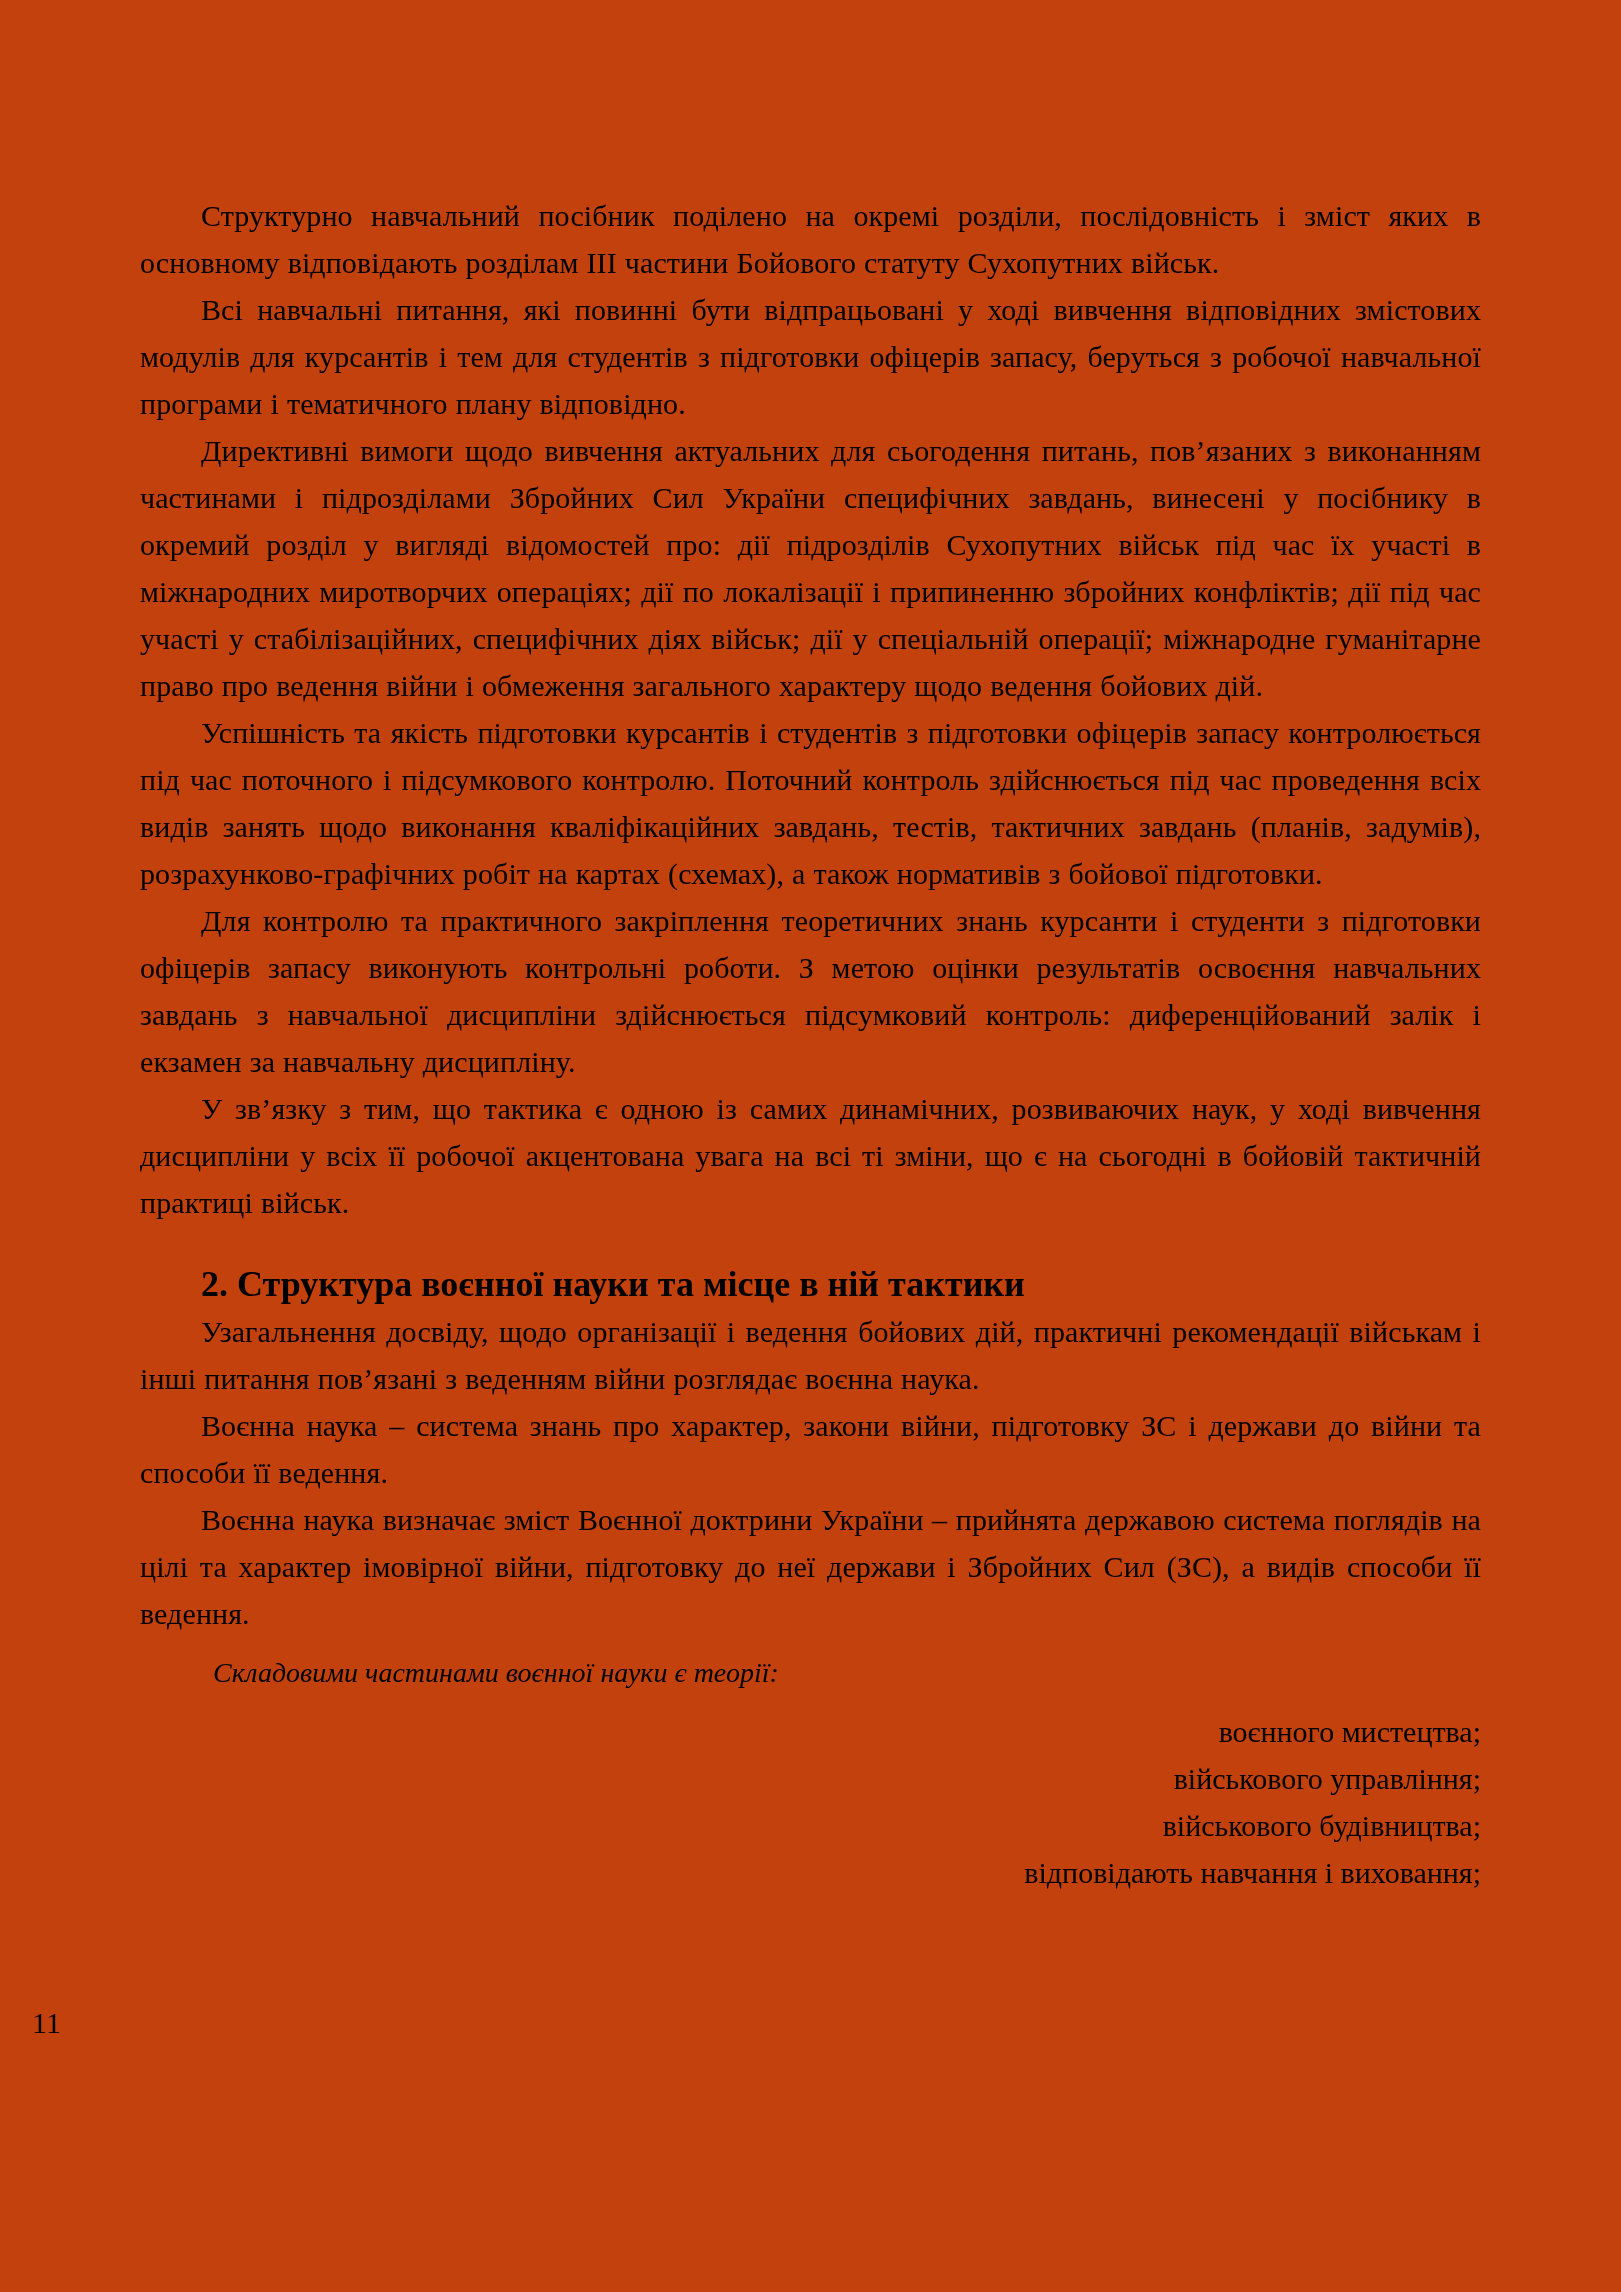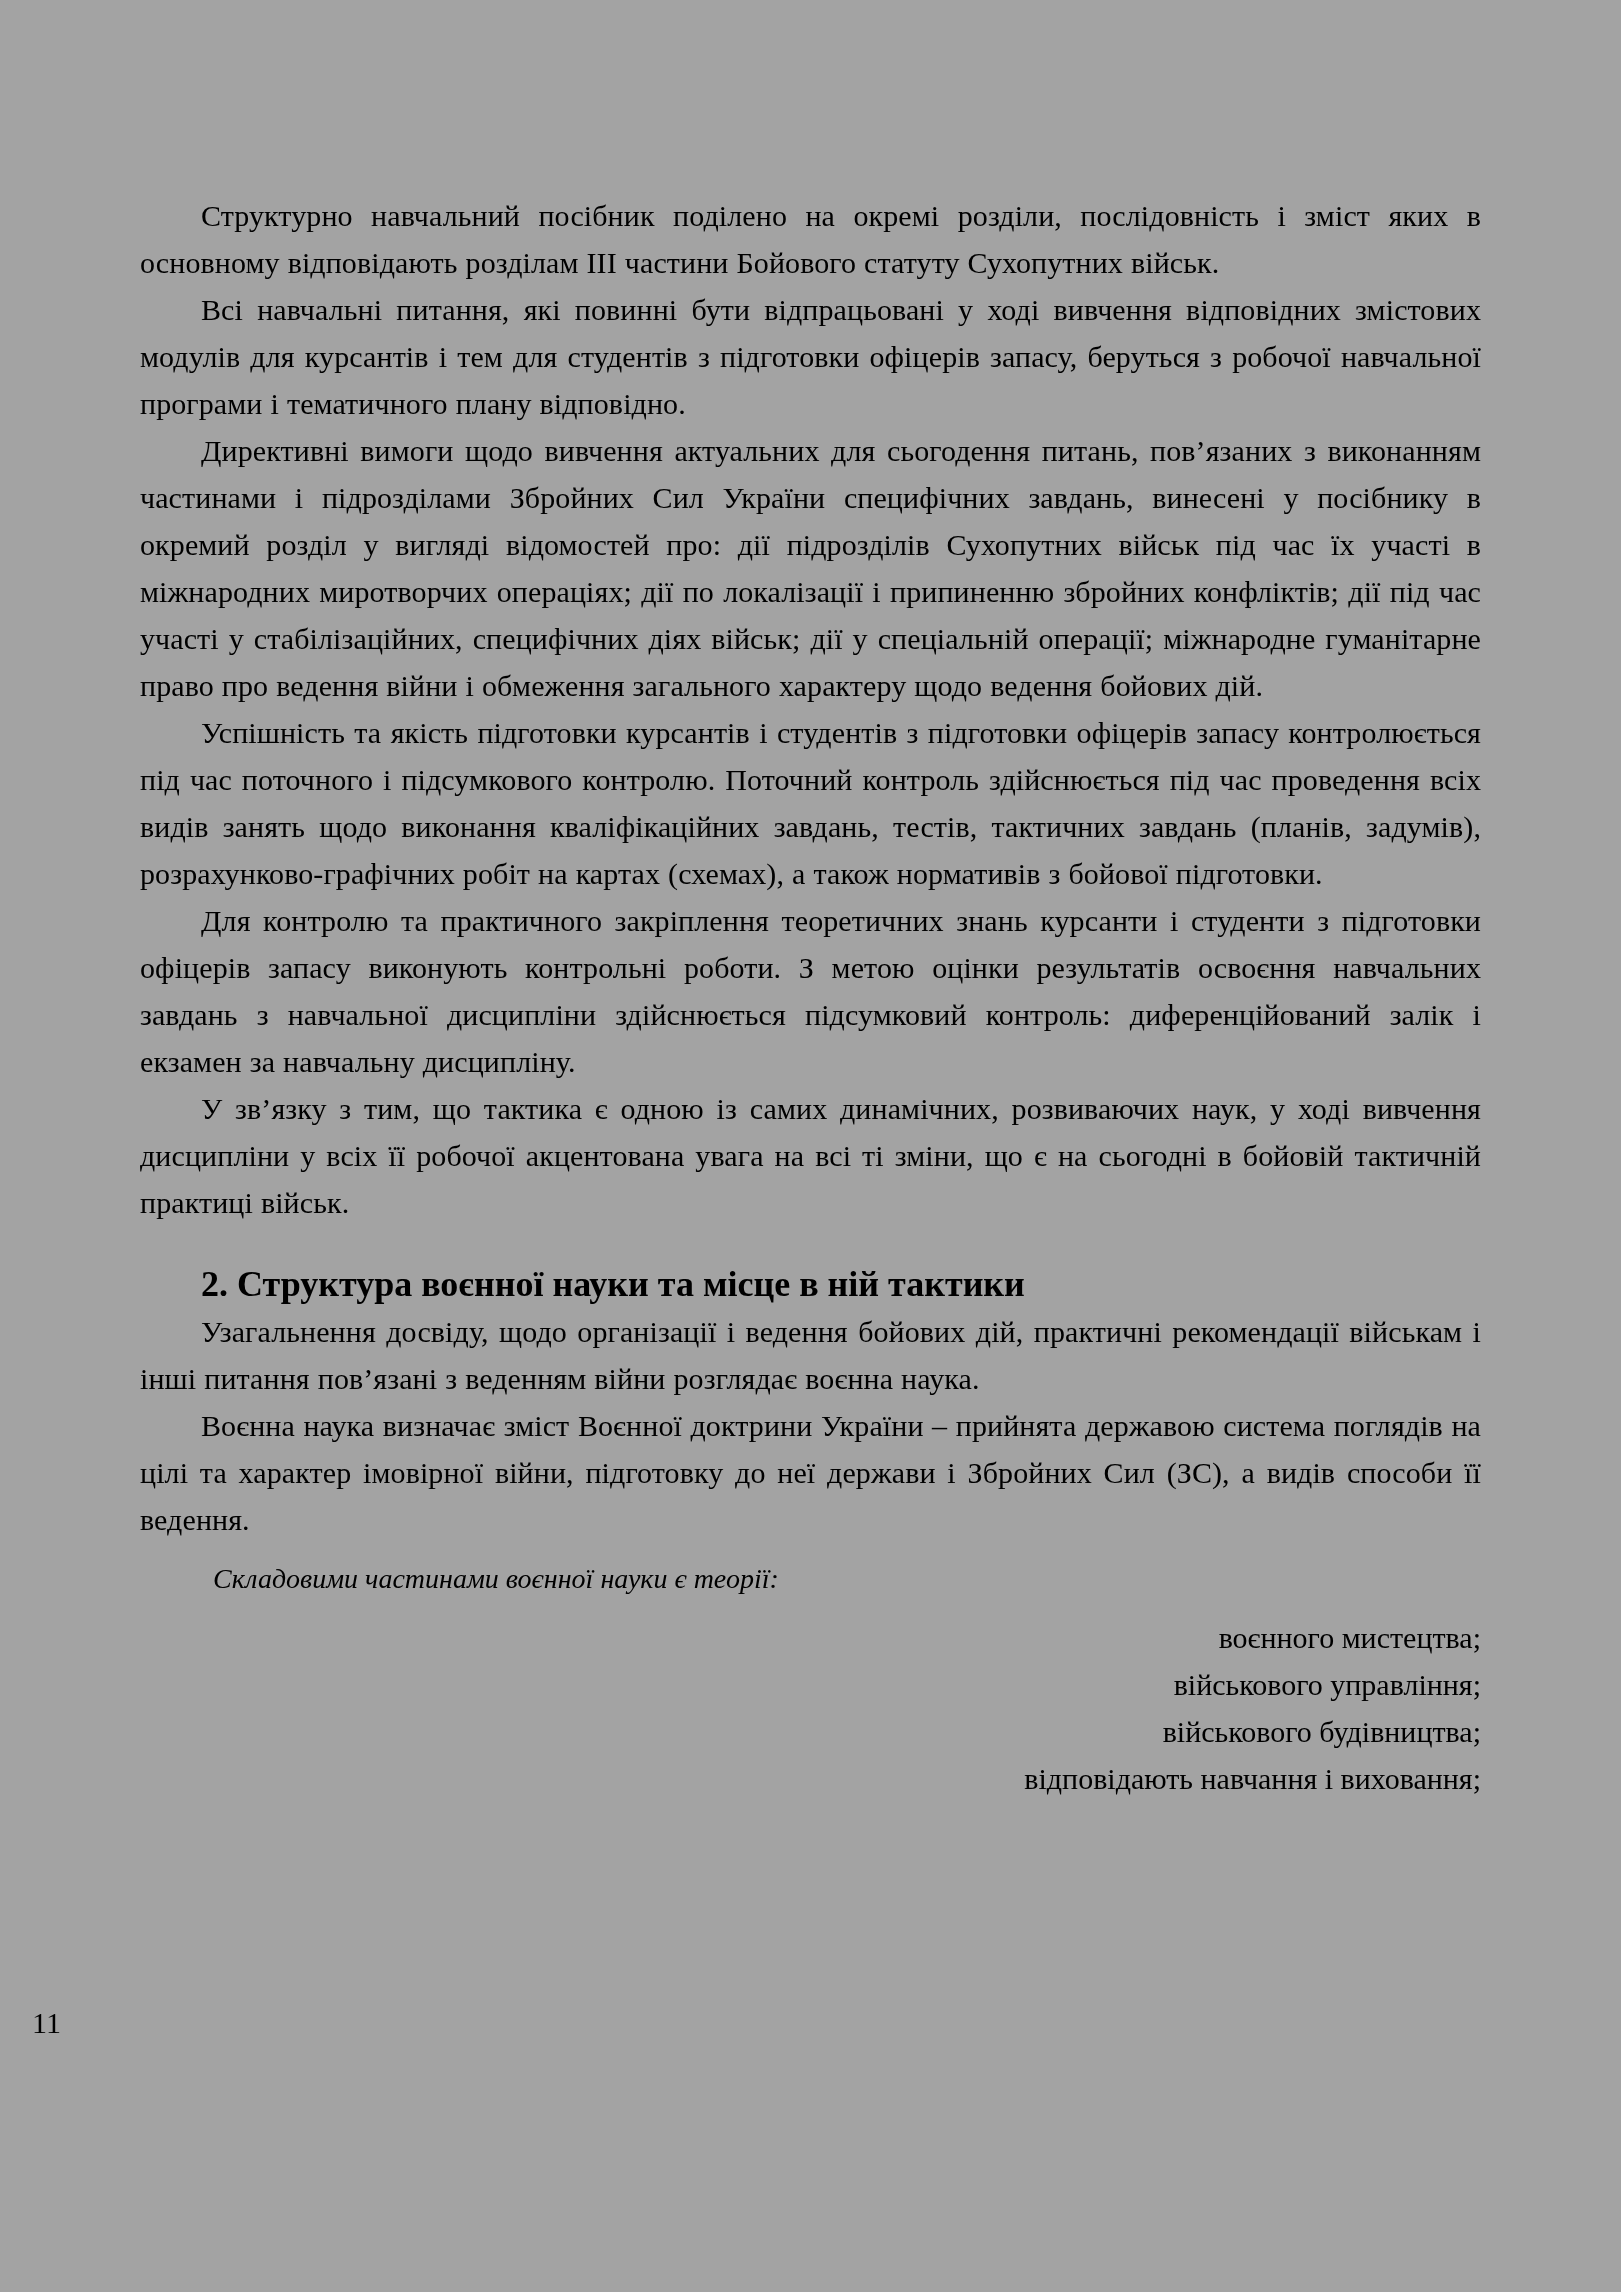--- a/index.html
+++ b/index.html
@@ -9,21 +9,21 @@
     background: #ffffff;
   }
   body {
     font-family: "Liberation Serif", "DejaVu Serif", serif;
     color: #000000;
   }
   .page {
     position: relative;
     width: 1621px;
     height: 2293px;
-    background: #a3a3a3;
+    background: #c2410c;
     box-sizing: border-box;
     overflow: hidden;
   }
   .content {
     position: absolute;
     left: 140px;
     top: 192px;
     width: 1341px;
   }
   p.para {
@@ -90,20 +90,21 @@
     <p class="para">Директивні вимоги щодо вивчення актуальних для сьогодення питань, пов’язаних з виконанням частинами і підрозділами Збройних Сил України специфічних завдань, винесені у посібнику в окремий розділ у вигляді відомостей про: дії підрозділів Сухопутних військ під час їх участі в міжнародних миротворчих операціях; дії по локалізації і припиненню збройних конфліктів; дії під час участі у стабілізаційних, специфічних діях військ; дії у спеціальній операції; міжнародне гуманітарне право про ведення війни і обмеження загального характеру щодо ведення бойових дій.</p>
     <p class="para">Успішність та якість підготовки курсантів і студентів з підготовки офіцерів запасу контролюється під час поточного і підсумкового контролю. Поточний контроль здійснюється під час проведення всіх видів занять щодо виконання кваліфікаційних завдань, тестів, тактичних завдань (планів, задумів), розрахунково-графічних робіт на картах (схемах), а також нормативів з бойової підготовки.</p>
     <p class="para">Для контролю та практичного закріплення теоретичних знань курсанти і студенти з підготовки офіцерів запасу виконують контрольні роботи. З метою оцінки результатів освоєння навчальних завдань з навчальної дисципліни здійснюється підсумковий контроль: диференційований залік і екзамен за навчальну дисципліну.</p>
     <p class="para">У зв’язку з тим, що тактика є одною із самих динамічних, розвиваючих наук, у ході вивчення дисципліни у всіх її робочої акцентована увага на всі ті зміни, що є на сьогодні в бойовій тактичній практиці військ.</p>
 
     <div class="spacer-block"></div>
 
     <h2 class="section-heading">2. Структура воєнної науки та місце в ній тактики</h2>
 
     <p class="para">Узагальнення досвіду, щодо організації і ведення бойових дій, практичні рекомендації військам і інші питання пов’язані з веденням війни розглядає воєнна наука.</p>
+    <p class="para">Воєнна наука – система знань про характер, закони війни, підготовку ЗС і держави до війни та способи її ведення.</p>
     <p class="para">Воєнна наука визначає зміст Воєнної доктрини України – прийнята державою система поглядів на цілі та характер імовірної війни, підготовку до неї держави і Збройних Сил (ЗС), а видів способи її ведення.</p>
 
     <p class="italic-lead">Складовими частинами воєнної науки є теорії:</p>
 
     <ul class="plain-list">
       <li>воєнного мистецтва;</li>
       <li>військового управління;</li>
       <li>військового будівництва;</li>
       <li>відповідають навчання і виховання;</li>
     </ul>

